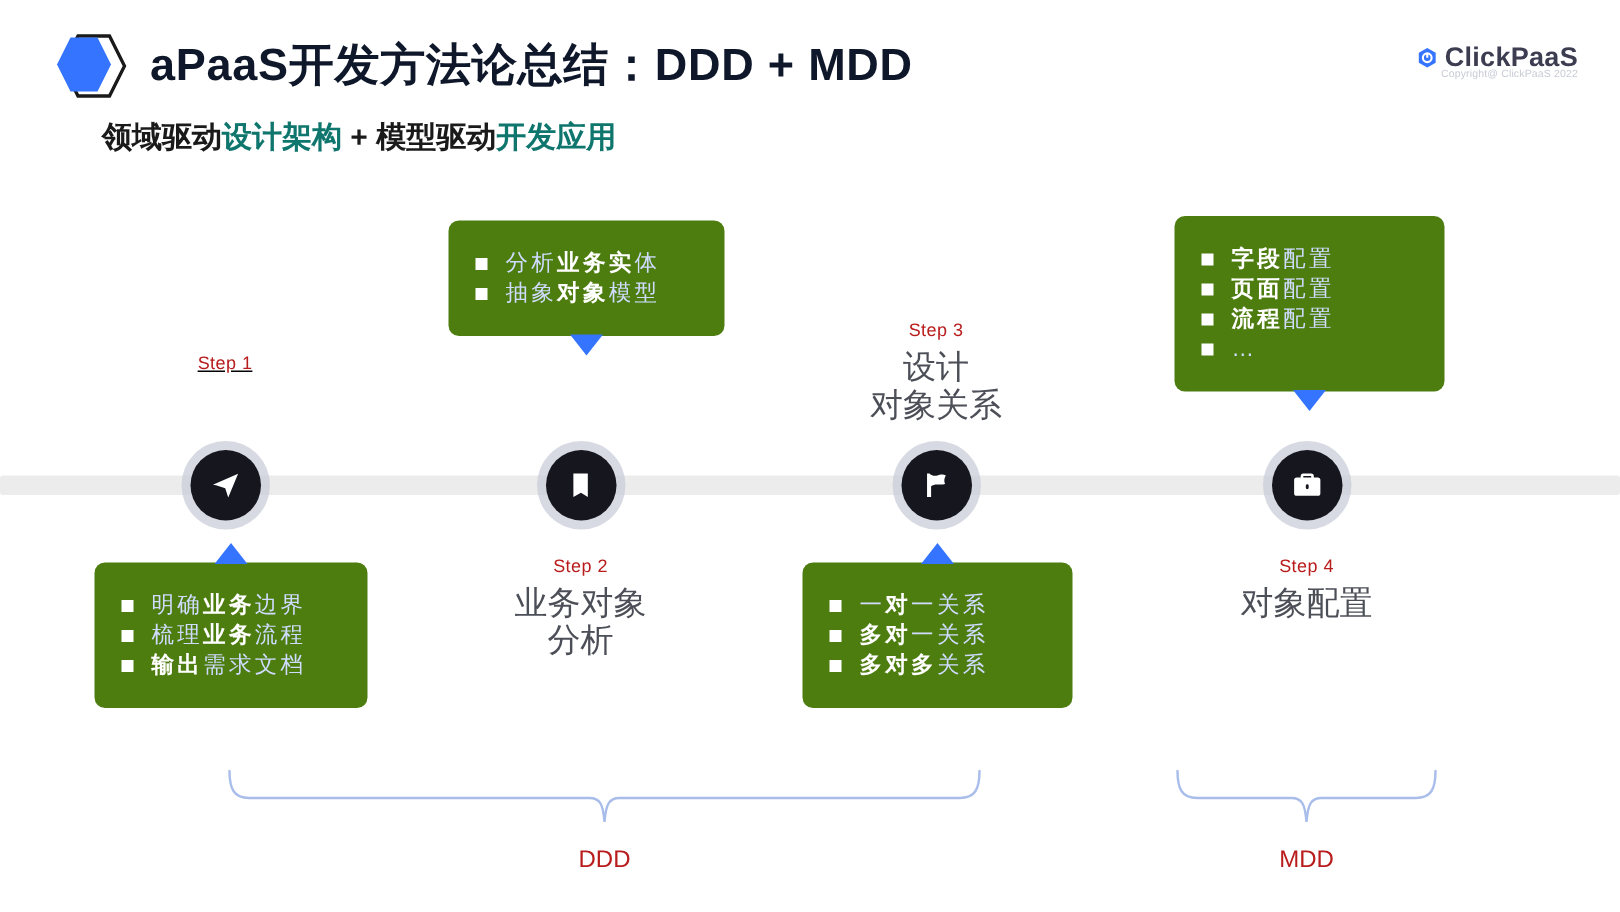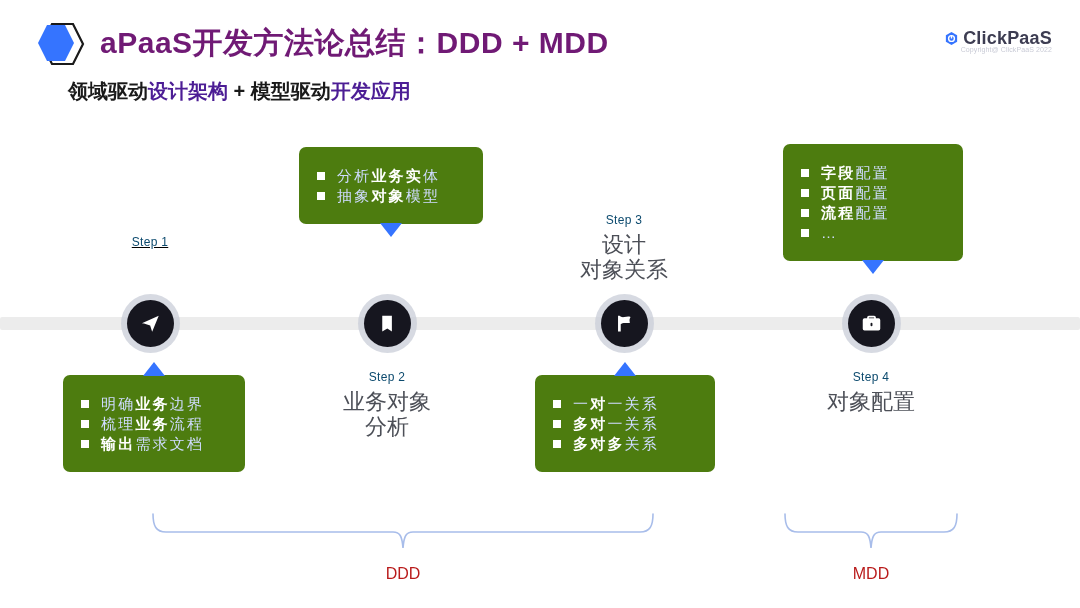--- a/index.html
+++ b/index.html
@@ -15,29 +15,29 @@
     background: #ffffff;
   }
 
   
   .logo-hex {
     position: absolute; left: 33px; top: 20px;
     width: 54px; height: 48px;
   }
   .title {
     position: absolute; left: 100px; top: 23px;
-    font-size: 30px; font-weight: 700; color: #701a75;
+    font-size: 30px; font-weight: 700; color: #0f172a;
     letter-spacing: 0.5px; white-space: nowrap;
   }
   .subtitle {
     position: absolute; left: 68px; top: 78px;
     font-size: 20px; font-weight: 700; color: #1a1a1a;
     white-space: nowrap;
   }
-  .subtitle .hl { color: #4c1d95; }
+  .subtitle .hl { color: #0f766e; }
 
   .brand {
     position: absolute; right: 28px; top: 28px;
     text-align: right;
   }
   .brand-row { display: flex; align-items: center; gap: 4px; justify-content: flex-end; }
   .brand-name {
     font-size: 18px; font-weight: 700; color: #3d3d52; letter-spacing: 0.2px;
   }
   .brand-copy {
@@ -56,21 +56,21 @@
     width: 47px; height: 47px; border-radius: 50%;
     background: #16161f;
     box-shadow: 0 0 0 6px rgba(202,206,216,0.75);
     display: flex; align-items: center; justify-content: center;
   }
   .node svg { width: 21px; height: 21px; fill: #ffffff; }
 
   
   .steplabel { position: absolute; text-align: center; width: 200px; }
   .steplabel .sm {
-    font-size: 12px; color: #0c4a6e; font-weight: 400; letter-spacing: 0.3px;
+    font-size: 12px; color: #b91c1c; font-weight: 400; letter-spacing: 0.3px;
   }
   .steplabel .big {
     font-size: 22px; color: #4c4f57; font-weight: 400; line-height: 1.15;
     margin-top: 5px;
   }
 
   
   .callout {
     position: absolute;
     background: #4d7c0f;

